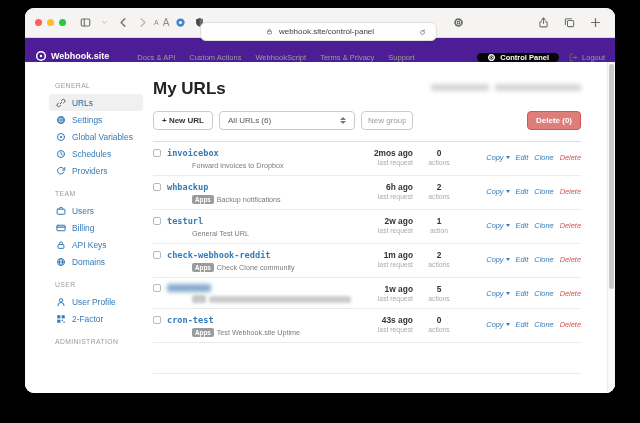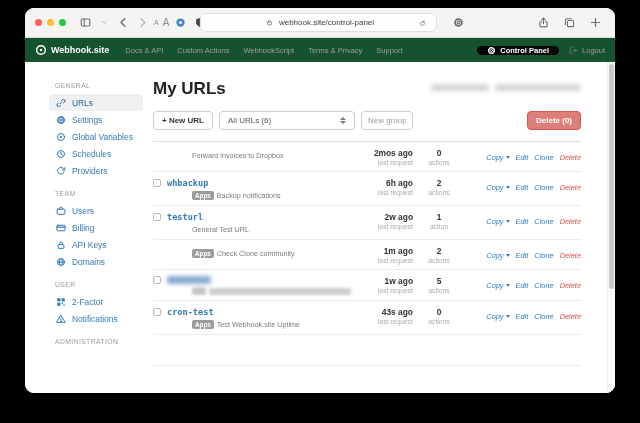--- a/index.html
+++ b/index.html
@@ -16,29 +16,29 @@
             display:flex; align-items:center; padding:0 10px; }
   .traffic { display:flex; gap:5px; margin-right:10px; }
   .tl { width:7px; height:7px; border-radius:50%; display:inline-block; }
   .tl.red{background:#ff5f57}.tl.yel{background:#febc2e}.tl.grn{background:#28c840}
   .cicon { width:13px; height:13px; color:#6f6f6f; display:inline-flex; align-items:center; justify-content:center; margin:0 3px; }
   .cicon svg{ width:11px; height:11px; }
   .cicon.dim { color:#b9b8b7; }
   .cicon.tiny svg{ width:7px; height:7px; }
   .font-a { font-size:7px; color:#8c8c8c; margin:0 2px; }
   .font-A { font-size:10px; color:#8c8c8c; margin:0 2px; }
-  .urlbar { position:absolute; left:175px; top:5px; width:237px; height:19px; background:#fefefe;
+  .urlbar { position:absolute; left:175px; top:14px; width:237px; height:19px; background:#fefefe;
             border:1px solid #e0dfde; border-radius:6px; display:flex; align-items:center;
             justify-content:center; gap:3px; font-size:8px; color:#3d3d3d; }
   .urlbar .reload { position:absolute; right:4px; top:3px; }
   .gear-abs { position:absolute; left:424px; top:8px; }
   .chrome-right { margin-left:auto; display:flex; align-items:center; gap:7px; }
 
   
-  .navbar { flex:0 0 24px; background:#14532d; display:flex; align-items:center; color:#9d9d9d; font-size:7.5px; }
+  .navbar { flex:0 0 24px; background:#4c1d95; display:flex; align-items:flex-end; color:#9d9d9d; font-size:7.5px;gap:12px; }
   .brand { display:flex; align-items:center; gap:4px; padding:0 9px; color:#fff; font-size:9px; font-weight:bold; }
   .brand svg { width:12px; height:12px; }
   .nav-items { display:flex; align-items:center; }
   .nav-item { padding:0 7px; cursor:default; }
   .nav-right { margin-left:auto; display:flex; align-items:stretch; }
   .cp-btn { background:#060606; color:#fff; display:flex; align-items:center; gap:4px; padding:0 10px; font-weight:bold;border-radius:12px; }
   .cp-btn svg, .logout-btn svg { width:9px; height:9px; }
   .logout-btn { display:flex; align-items:center; gap:4px; padding:0 10px; color:#9d9d9d; }
 
   
@@ -335,46 +335,45 @@
                   </svg>
                 </span>
     <span class="si-label">Domains</span>
   </a>
 </div>
   </div>
 
   <div class="side-section">
     <div class="side-header">USER</div>
     <div class="side-items">
+  <a class="side-item">
+    <span class="si-icon">
+                  <svg viewBox="0 0 16 16" fill="none" stroke="currentColor" stroke-width="1.6" stroke-linecap="round" stroke-linejoin="round">
+                    <circle cx="8" cy="5.2" r="2.7"></circle>
+                    <path d="M3 13.8a5 5 0 0 1 10 0"></path>
+                  </svg>
+                </span>
+    <span class="si-label">User Profile</span>
+  </a>
 
   <a class="side-item">
     <span class="si-icon">
                   <svg viewBox="0 0 16 16" fill="none" stroke="currentColor" stroke-width="1.6" stroke-linecap="round" stroke-linejoin="round">
                     <g fill="currentColor" stroke="none">
                       <rect x="2" y="2" width="5" height="5"></rect>
                       <rect x="9" y="2" width="5" height="5"></rect>
                       <rect x="2" y="9" width="5" height="5"></rect>
                       <rect x="9" y="9" width="2.2" height="2.2"></rect>
                       <rect x="11.8" y="11.8" width="2.2" height="2.2"></rect>
                     </g>
                   </svg>
                 </span>
     <span class="si-label">2-Factor</span>
   </a>
 
-  <a class="side-item">
-    <span class="si-icon">
-                  <svg viewBox="0 0 16 16" fill="none" stroke="currentColor" stroke-width="1.6" stroke-linecap="round" stroke-linejoin="round">
-                    <path d="M8 2.2L14.6 13.4H1.4z"></path>
-                    <path d="M8 6.4v3.2"></path>
-                    <circle cx="8" cy="11.6" r=".5" fill="currentColor"></circle>
-                  </svg>
-                </span>
-    <span class="si-label">Notifications</span>
-  </a>
 </div>
   </div>
 
   <div class="side-section">
     <div class="side-header">ADMINISTRATION</div>
     <div class="side-items"></div>
   </div>
 </aside>
 
       <main class="main">
@@ -396,20 +395,24 @@
               </span>
           </div>
           <input class="grp-input" placeholder="New group..." style="">
           <button class="btn btn-delete">Delete (0)</button>
         </div>
 
         <div class="table">
           <div id="rows-host">
   <div class="trow">
     <div class="cell-main">
+      <div class="name-line">
+        <span class="cb"></span>
+        <a class="uname">invoicebox</a>
+      </div>
       <div class="desc-line">
                     <span class="desc">Forward invoices to Dropbox</span>
                   </div>
     </div>
     <div class="cell-time">
       <div class="t-main">2mos ago</div>
       <div class="t-sub">last request</div>
     </div>
     <div class="cell-count">
       <div class="t-main">0</div>
@@ -471,20 +474,24 @@
     <div class="cell-links">
       <a><span class="copy-txt">Copy</span><span class="caret"></span></a>
       <a>Edit</a>
       <a>Clone</a>
       <a class="del">Delete</a>
     </div>
   </div>
 
   <div class="trow">
     <div class="cell-main">
+      <div class="name-line">
+        <span class="cb"></span>
+        <a class="uname">check-webhook-reddit</a>
+      </div>
       <div class="desc-line">
                     <span class="badge">Apps</span>
                     <span class="desc">Check Clone community</span>
                   </div>
     </div>
     <div class="cell-time">
       <div class="t-main">1m ago</div>
       <div class="t-sub">last request</div>
     </div>
     <div class="cell-count">

